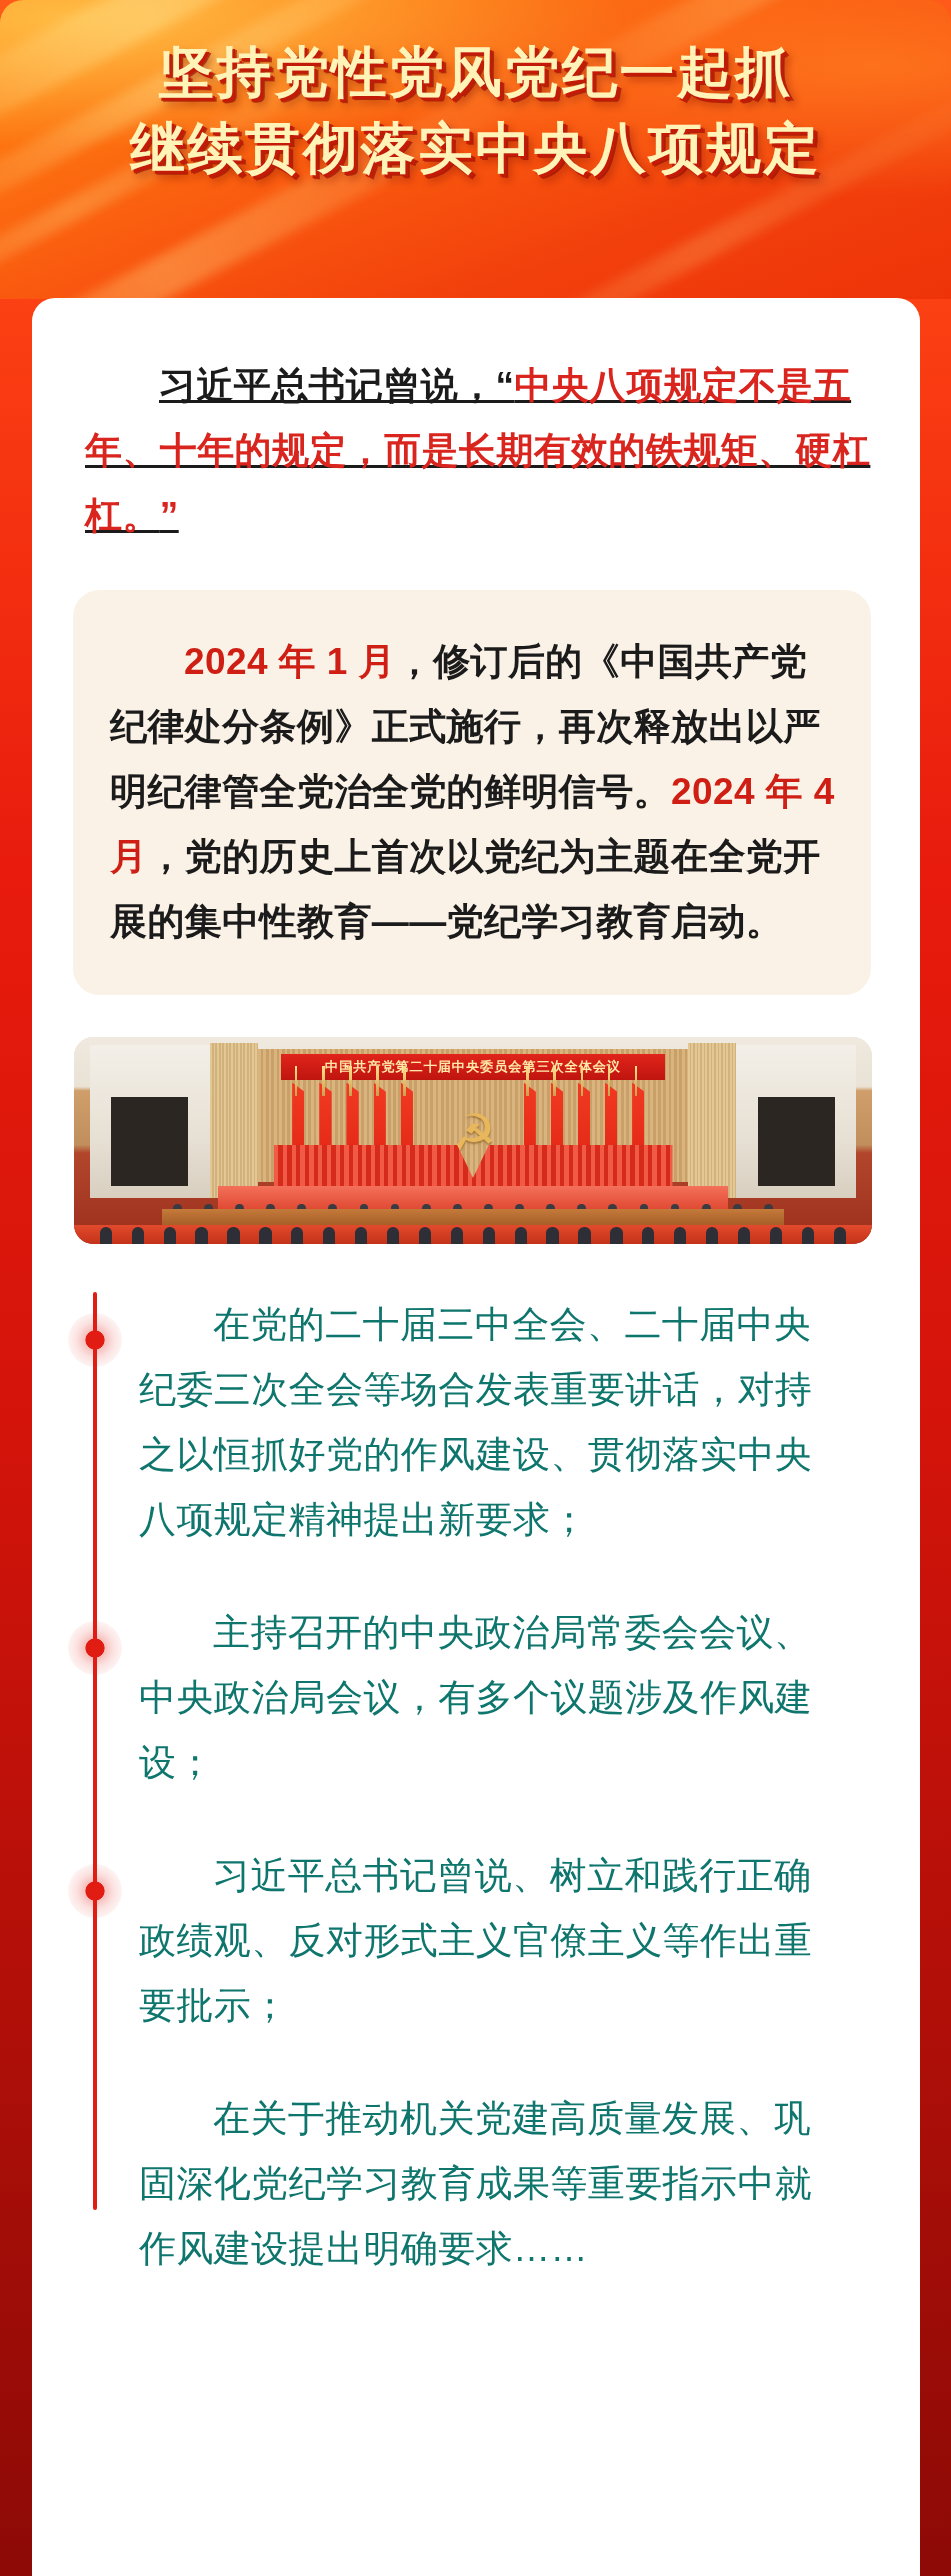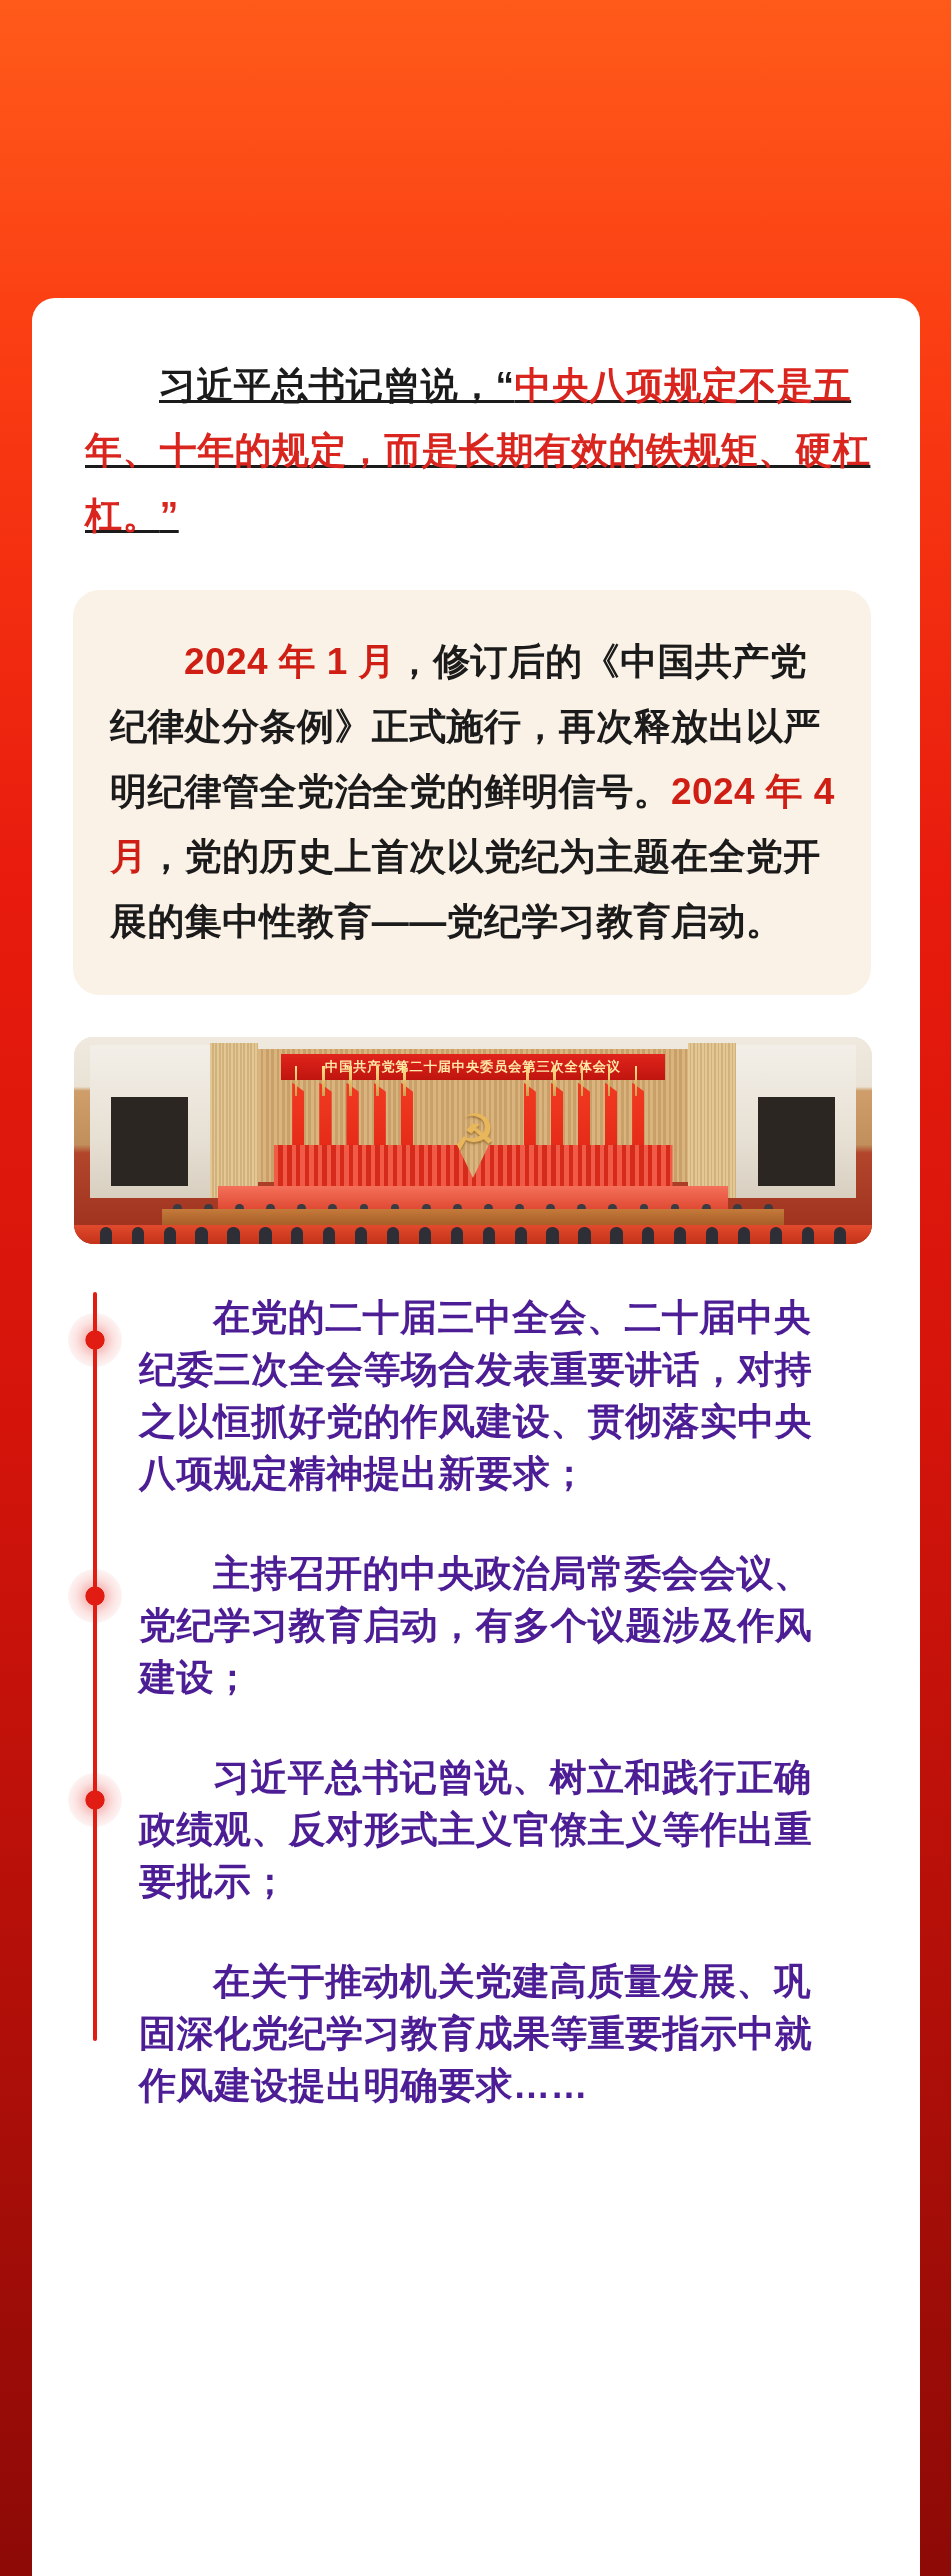--- a/index.html
+++ b/index.html
@@ -276,32 +276,44 @@
     border-radius: 50%;
     background: radial-gradient(circle,
         #e01c13 0 24%,
         rgba(224,28,19,0.28) 26%,
         rgba(224,28,19,0.13) 48%,
         rgba(224,28,19,0.05) 70%,
         rgba(224,28,19,0) 100%);
   }
   .tl-text {
     font-size: 37px;
-    line-height: 52px;
-    color: #4c1d95;
-    font-weight: bold;
+    line-height: 65px;
+    color: #0f766e;
+    font-weight: normal;
     text-indent: 74px;
     letter-spacing: 0.4px;
   }
 </style>
 </head>
 <body>
 
 <div id="poster">
 
+  <div class="header">
+    <div class="hdr-streak s1"></div>
+    <div class="hdr-streak s2"></div>
+    <div class="hdr-streak s3"></div>
+    <div class="hdr-streak s4"></div>
+    <div class="hdr-streak s5"></div>
+    <div class="hdr-streak s6"></div>
+    <div class="hdr-title">
+      <div class="hdr-line">坚持党性党风党纪一起抓</div>
+      <div class="hdr-line">继续贯彻落实中央八项规定</div>
+    </div>
+  </div>
 
   <div class="panel">
 
     <p class="intro">
       <span class="q">习近平总书记曾说，“</span><span class="red">中央八项规定不是五年、十年的规定，而是长期有效的铁规矩、硬杠杠。</span><span class="red">”</span>
     </p>
 
     <div class="beige-box">
       <p>
         <span class="red">2024 年 1 月</span><span>，修订后的《中国共产党纪律处分条例》正式施行，再次释放出以严明纪律管全党治全党的鲜明信号。</span><span class="red">2024 年 4 月</span><span>，党的历史上首次以党纪为主题在全党开展的集中性教育——党纪学习教育启动。</span>
@@ -406,21 +418,21 @@
     <div class="timeline">
       <div class="tl-axis"></div>
 
       <div class="tl-item">
         <span class="tl-dot"></span>
         <p class="tl-text">在党的二十届三中全会、二十届中央纪委三次全会等场合发表重要讲话，对持之以恒抓好党的作风建设、贯彻落实中央八项规定精神提出新要求；</p>
       </div>
 
       <div class="tl-item">
         <span class="tl-dot"></span>
-        <p class="tl-text">主持召开的中央政治局常委会会议、党纪学习教育启动，有多个议题涉及作风建设；</p>
+        <p class="tl-text">主持召开的中央政治局常委会会议、中央政治局会议，有多个议题涉及作风建设；</p>
       </div>
 
       <div class="tl-item">
         <span class="tl-dot"></span>
         <p class="tl-text">习近平总书记曾说、树立和践行正确政绩观、反对形式主义官僚主义等作出重要批示；</p>
       </div>
 
       <div class="tl-item">
         <p class="tl-text">在关于推动机关党建高质量发展、巩固深化党纪学习教育成果等重要指示中就作风建设提出明确要求……</p>
       </div>

